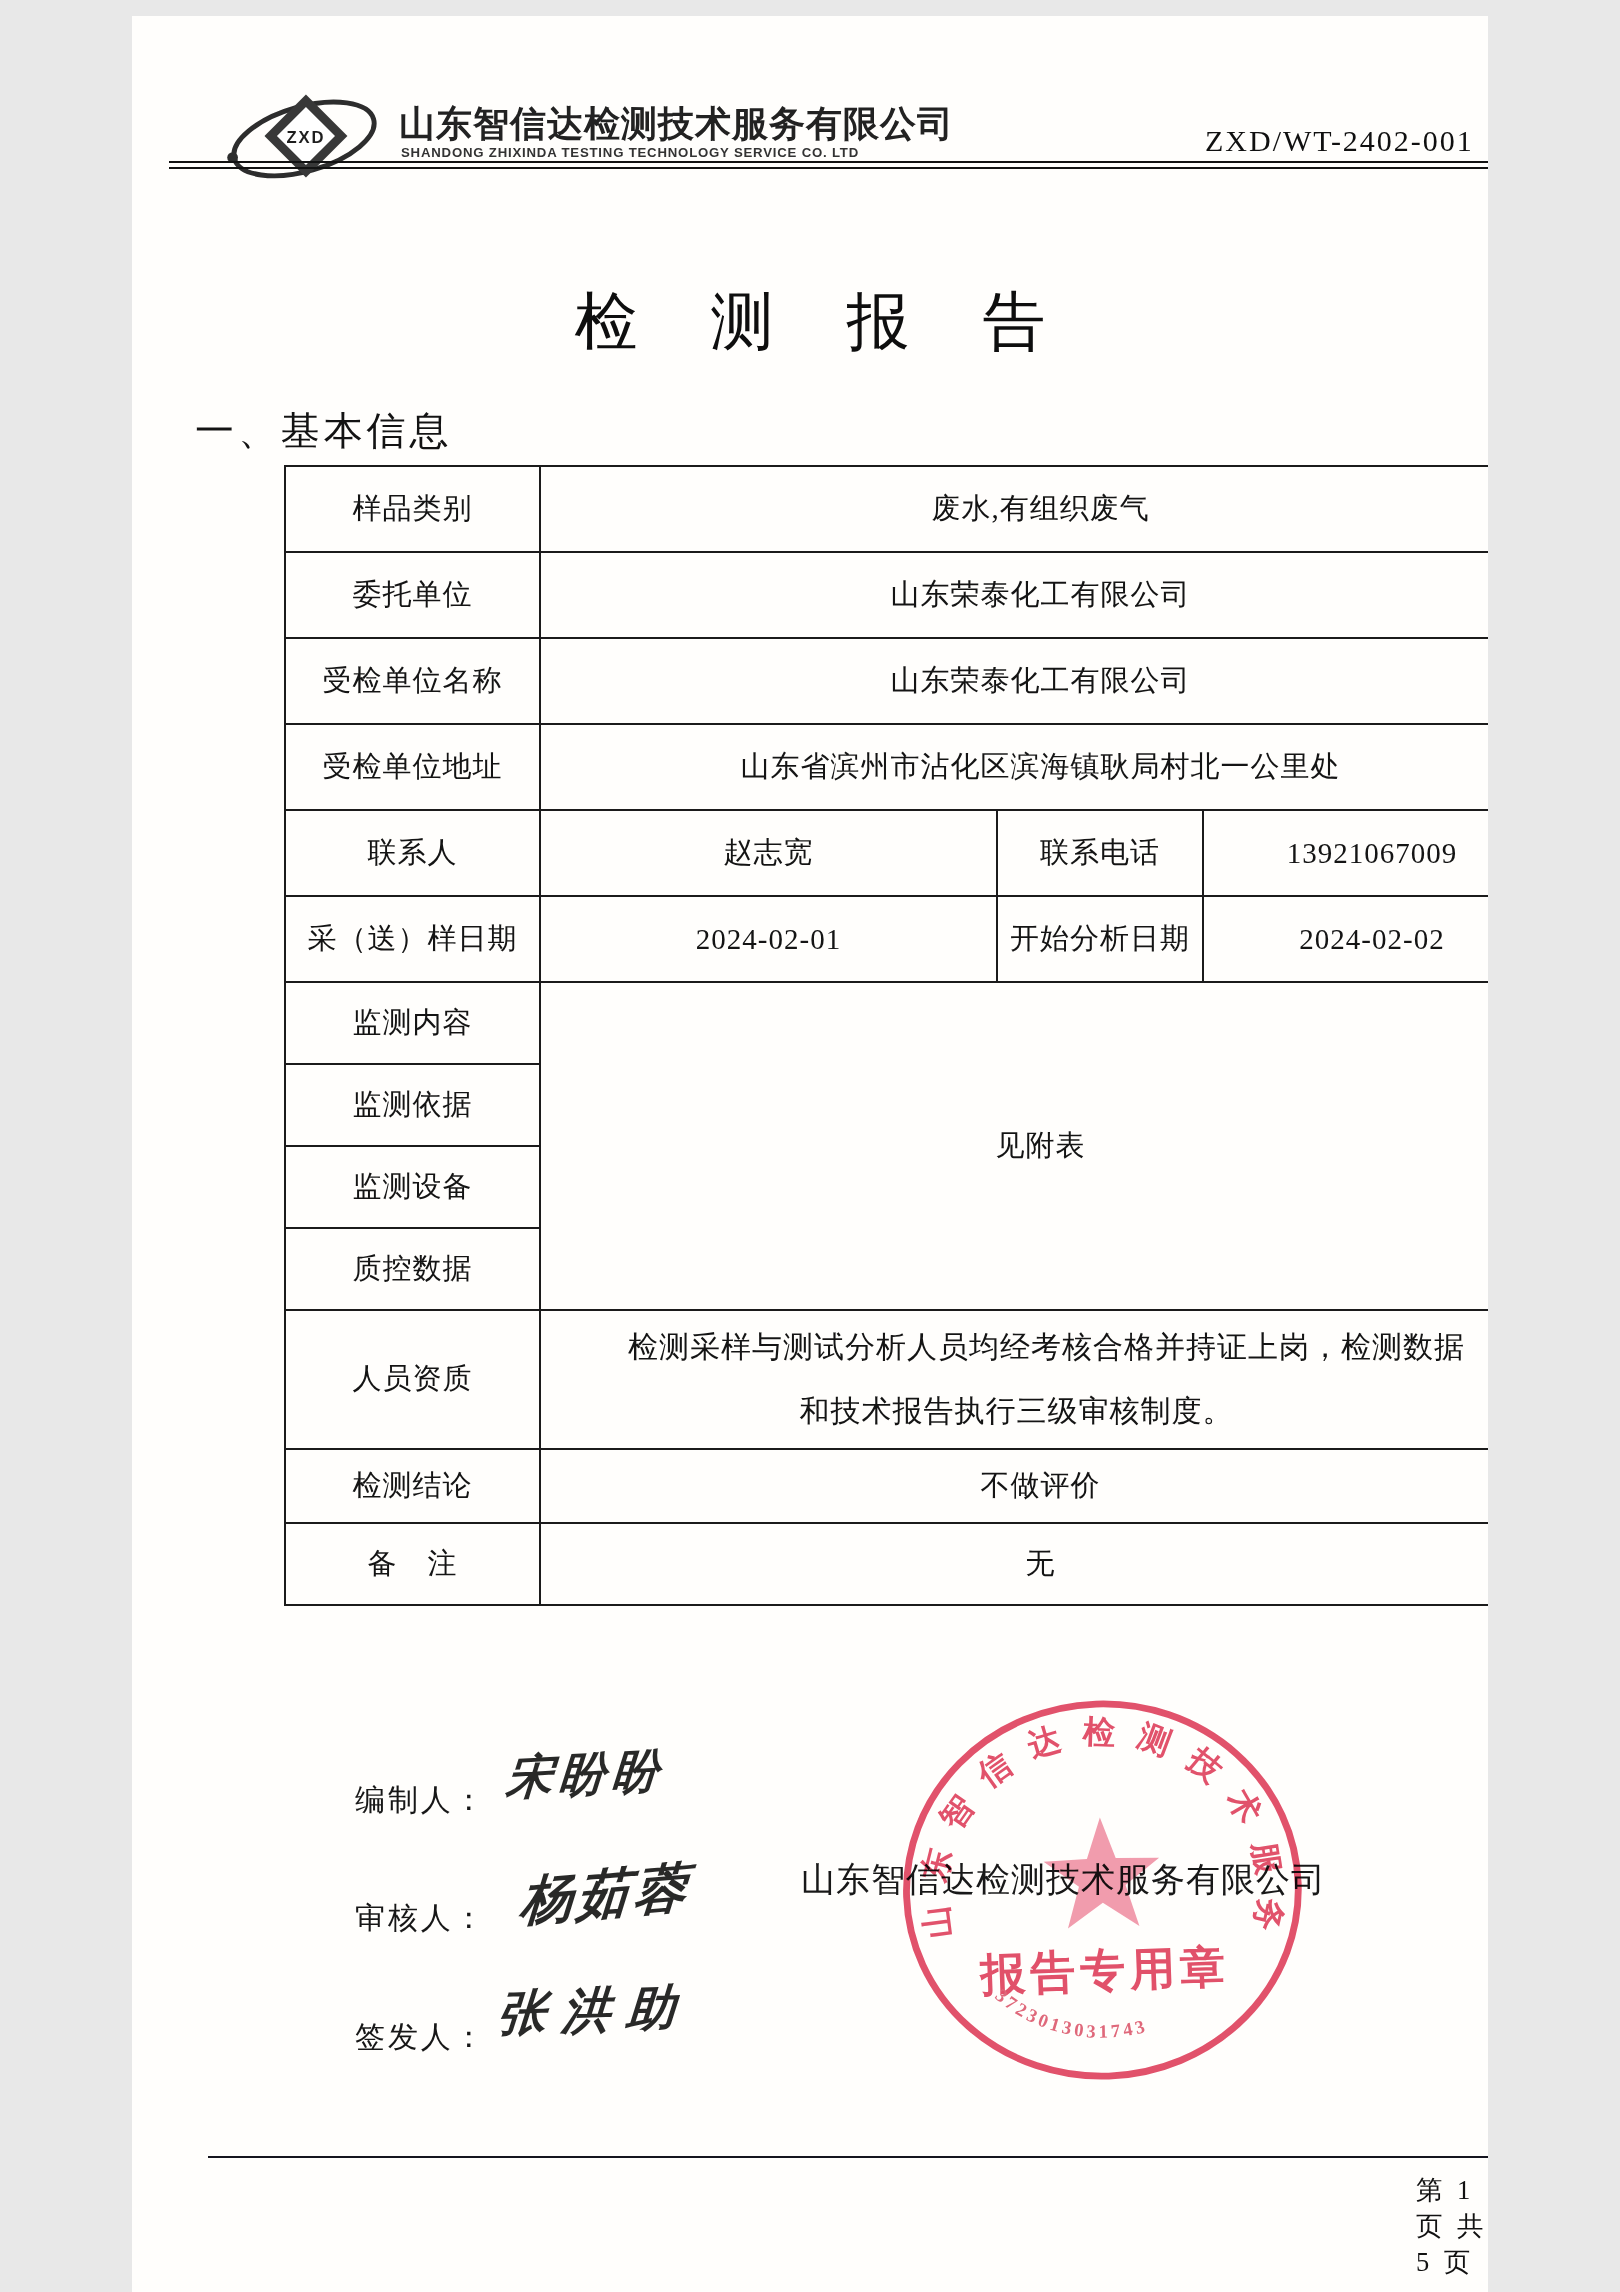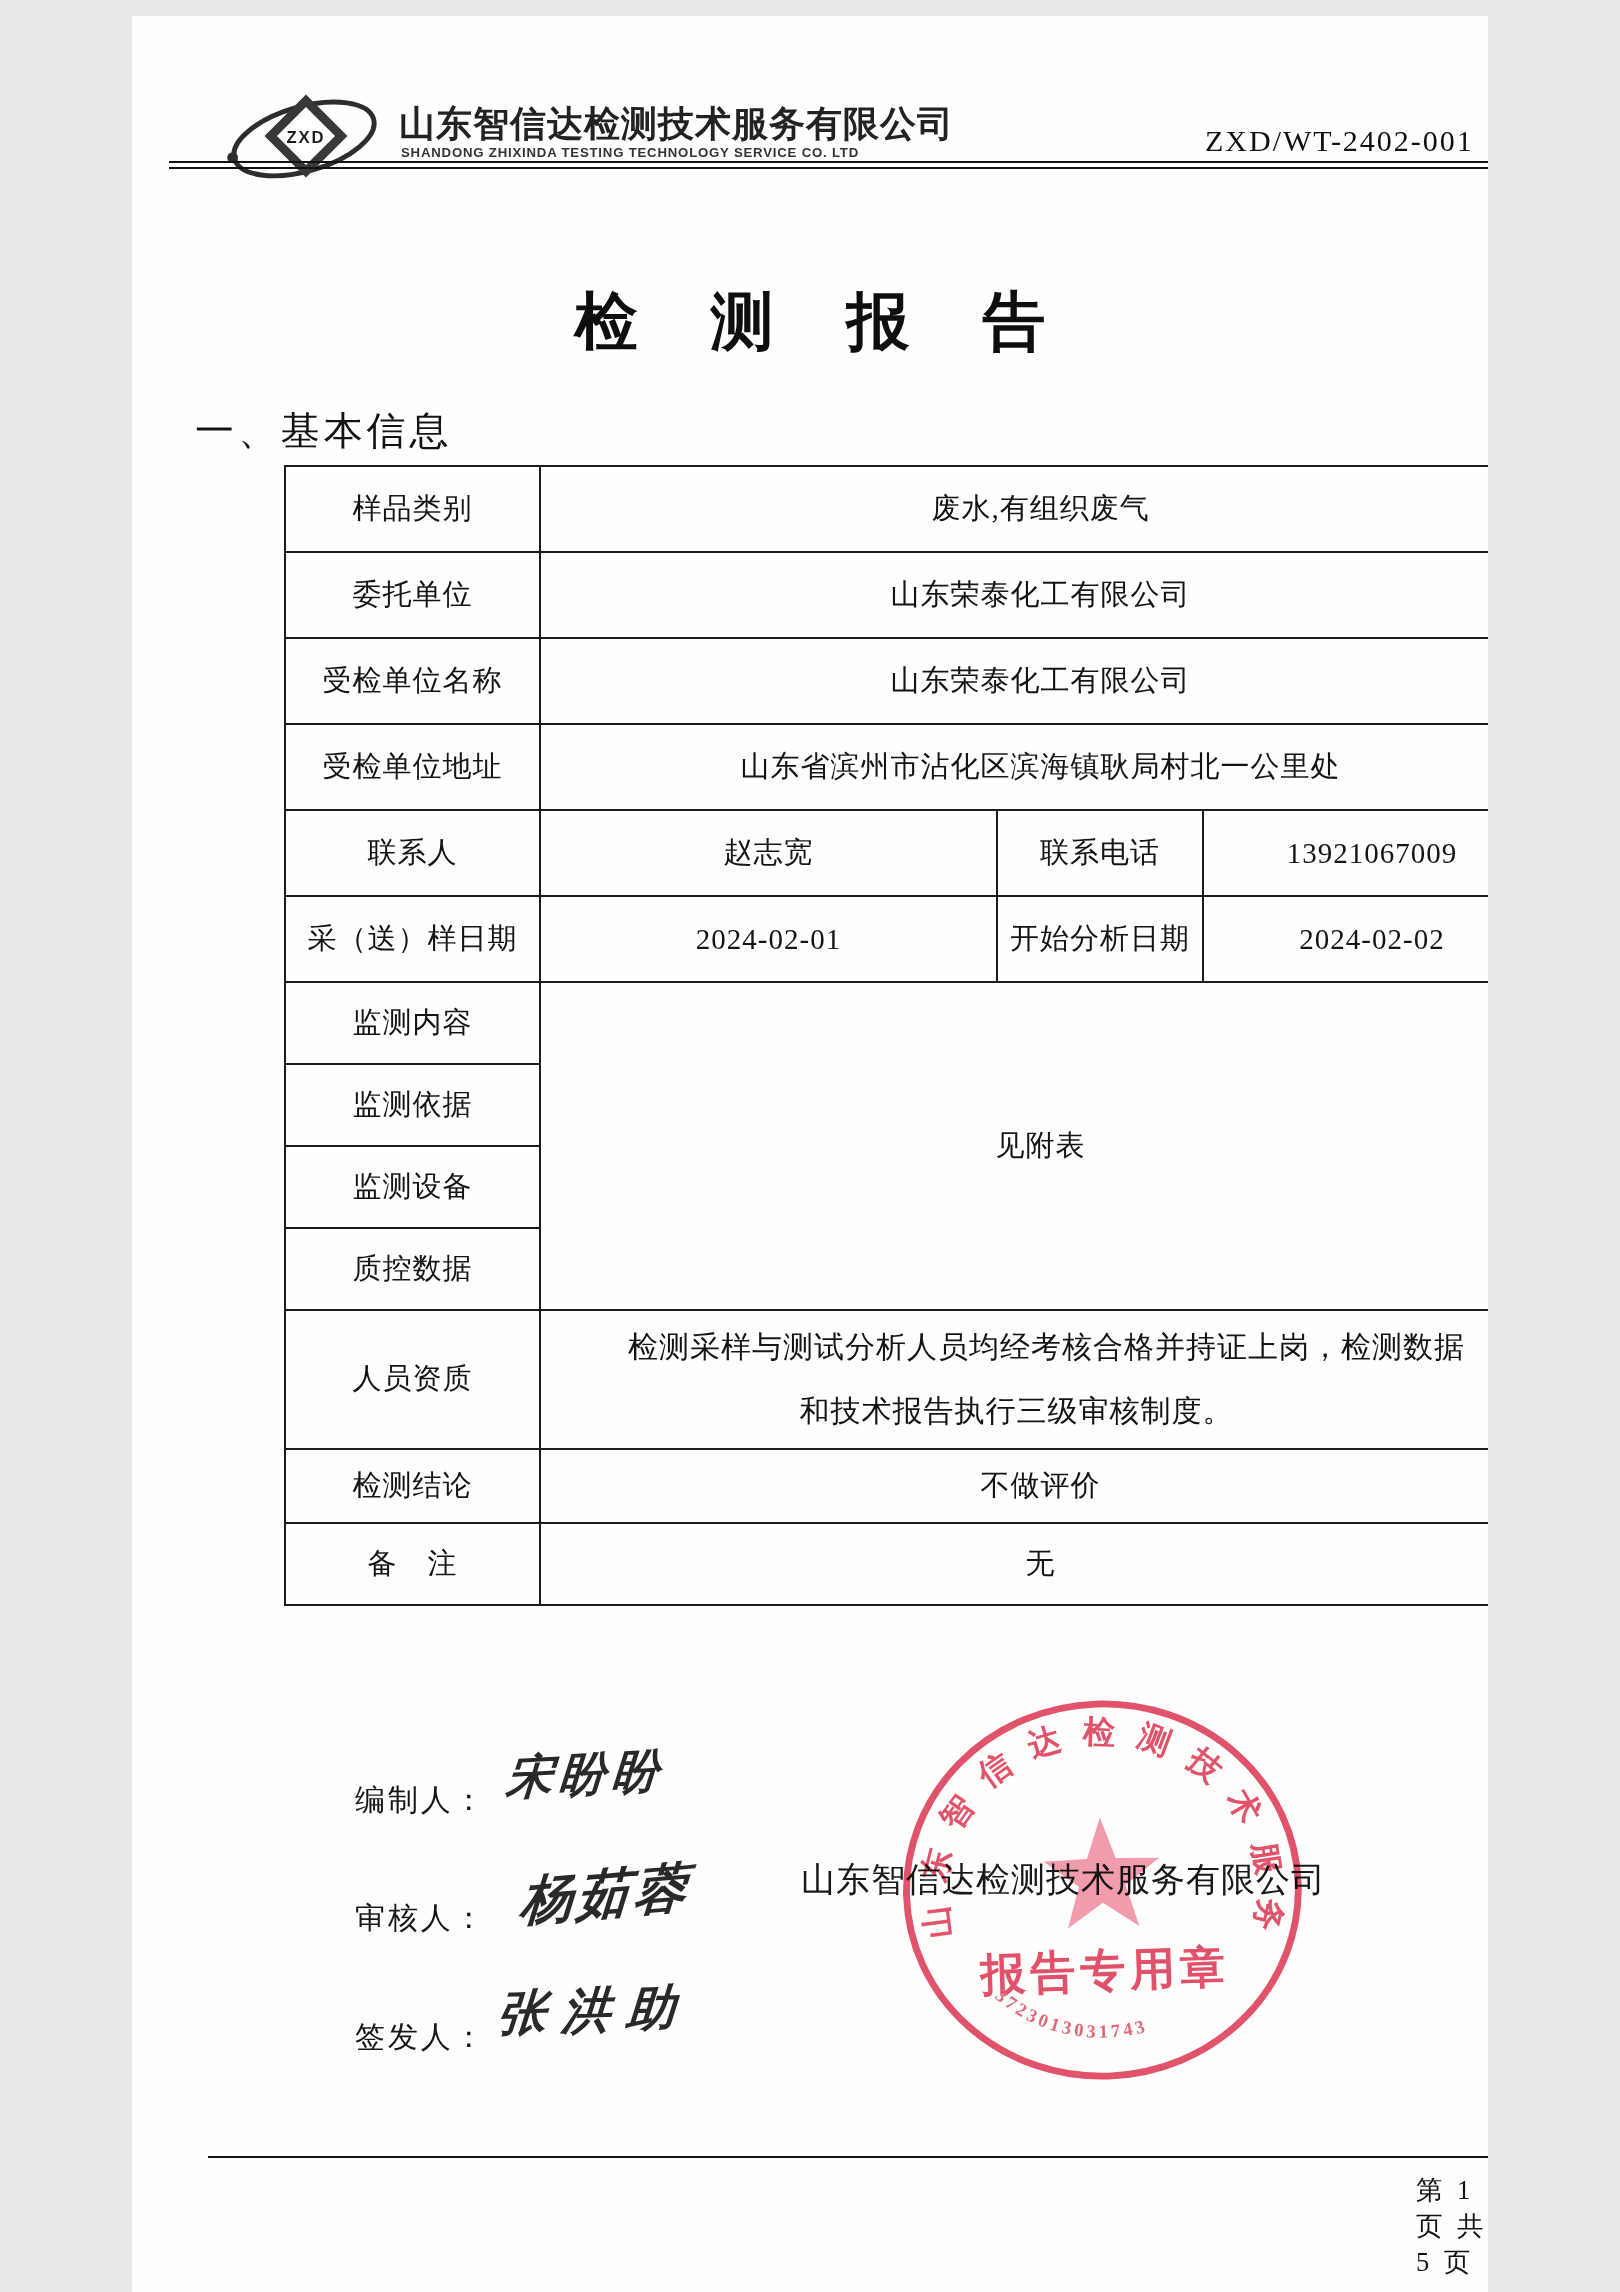--- a/index.html
+++ b/index.html
@@ -29,21 +29,21 @@
     font-size:30px;letter-spacing:2px;color:#101010;
   }
   .header-rule{
     position:absolute;left:37px;top:145px;width:1558px;height:7.8px;
     border-top:2.9px solid #121212;border-bottom:2px solid #121212;
     box-sizing:border-box;
   }
   
   .report-title{
     position:absolute;left:0;top:263px;width:100%;
-    text-align:center;font-size:63px;font-weight:bold;
+    text-align:center;font-size:63px;font-weight:normal;
     letter-spacing:73px;padding-left:73px;box-sizing:border-box;
     color:#0e0e0e;
   }
   .section-heading{
     position:absolute;left:63px;top:388px;
     font-size:39px;font-weight:400;color:#131313;letter-spacing:3.9px;
   }
   
   table.info{
     position:absolute;left:152px;top:449px;width:1256px;

